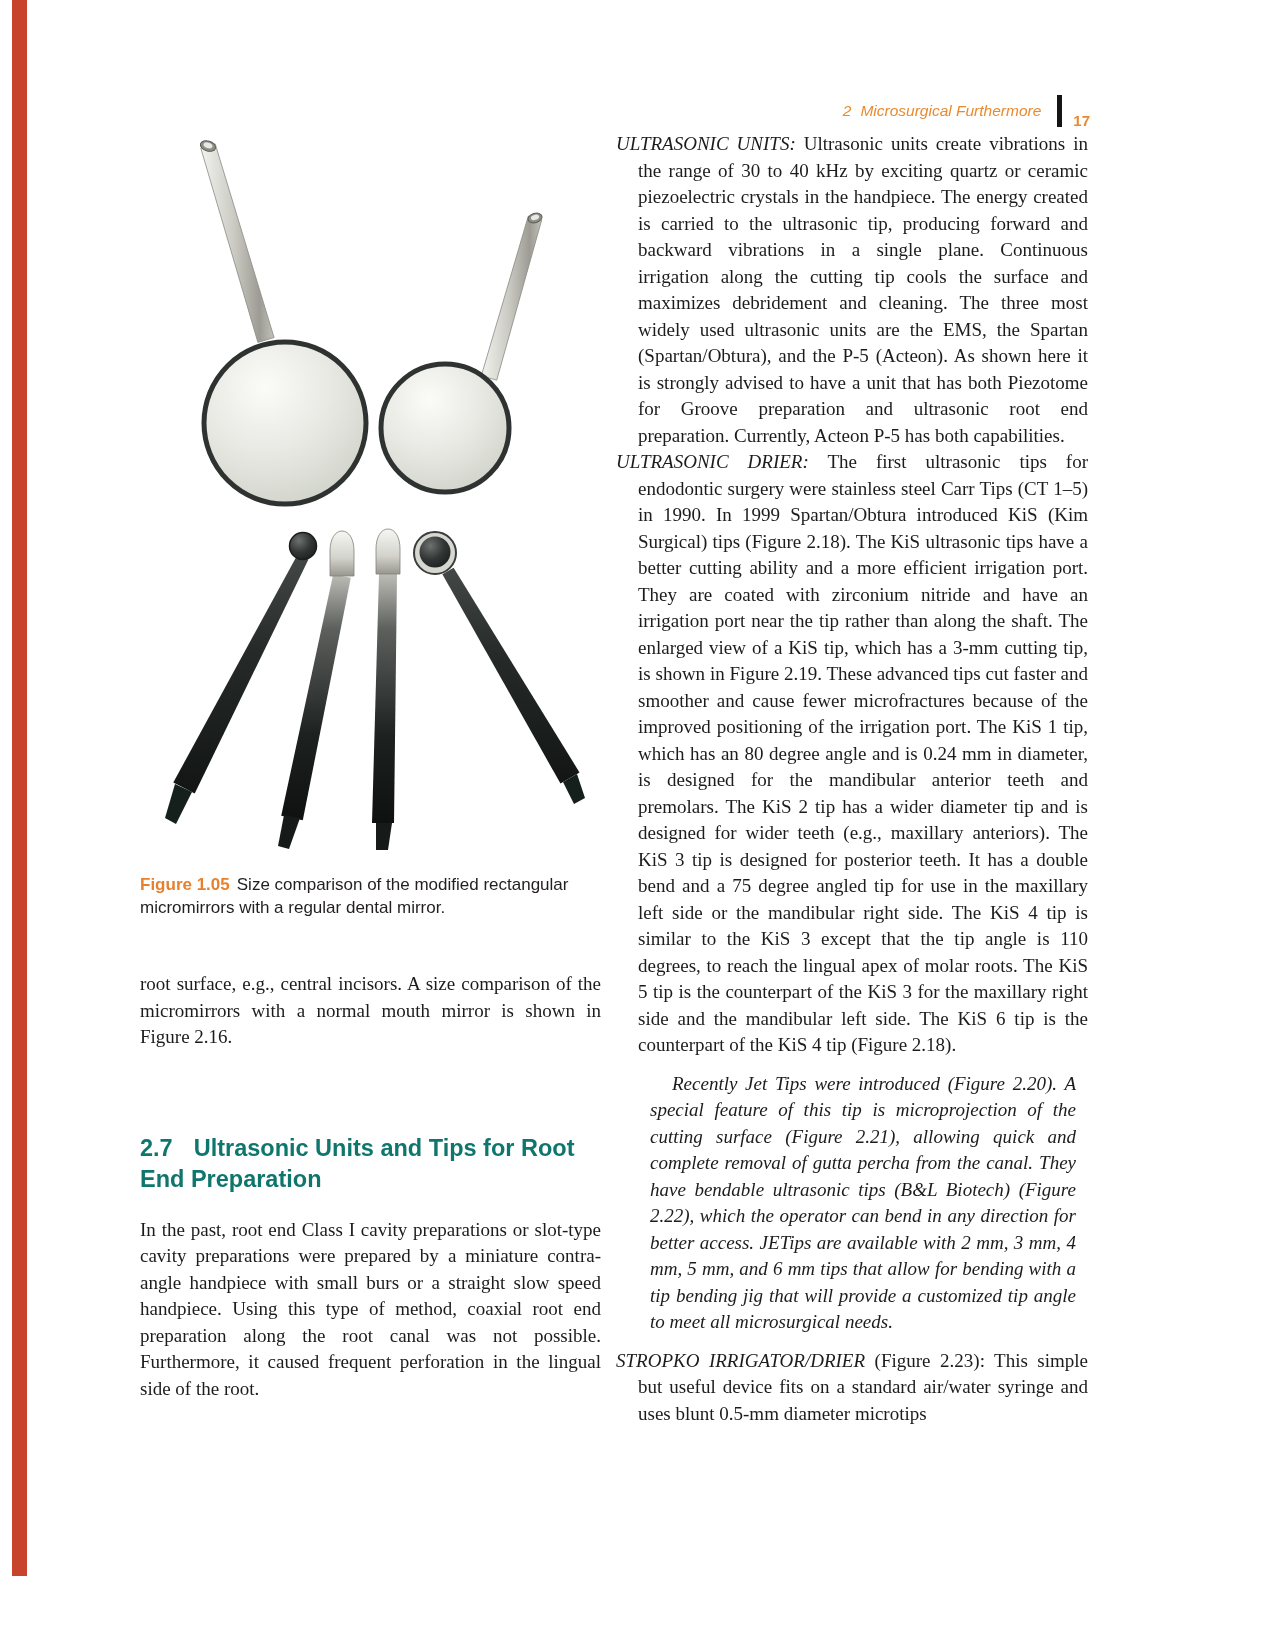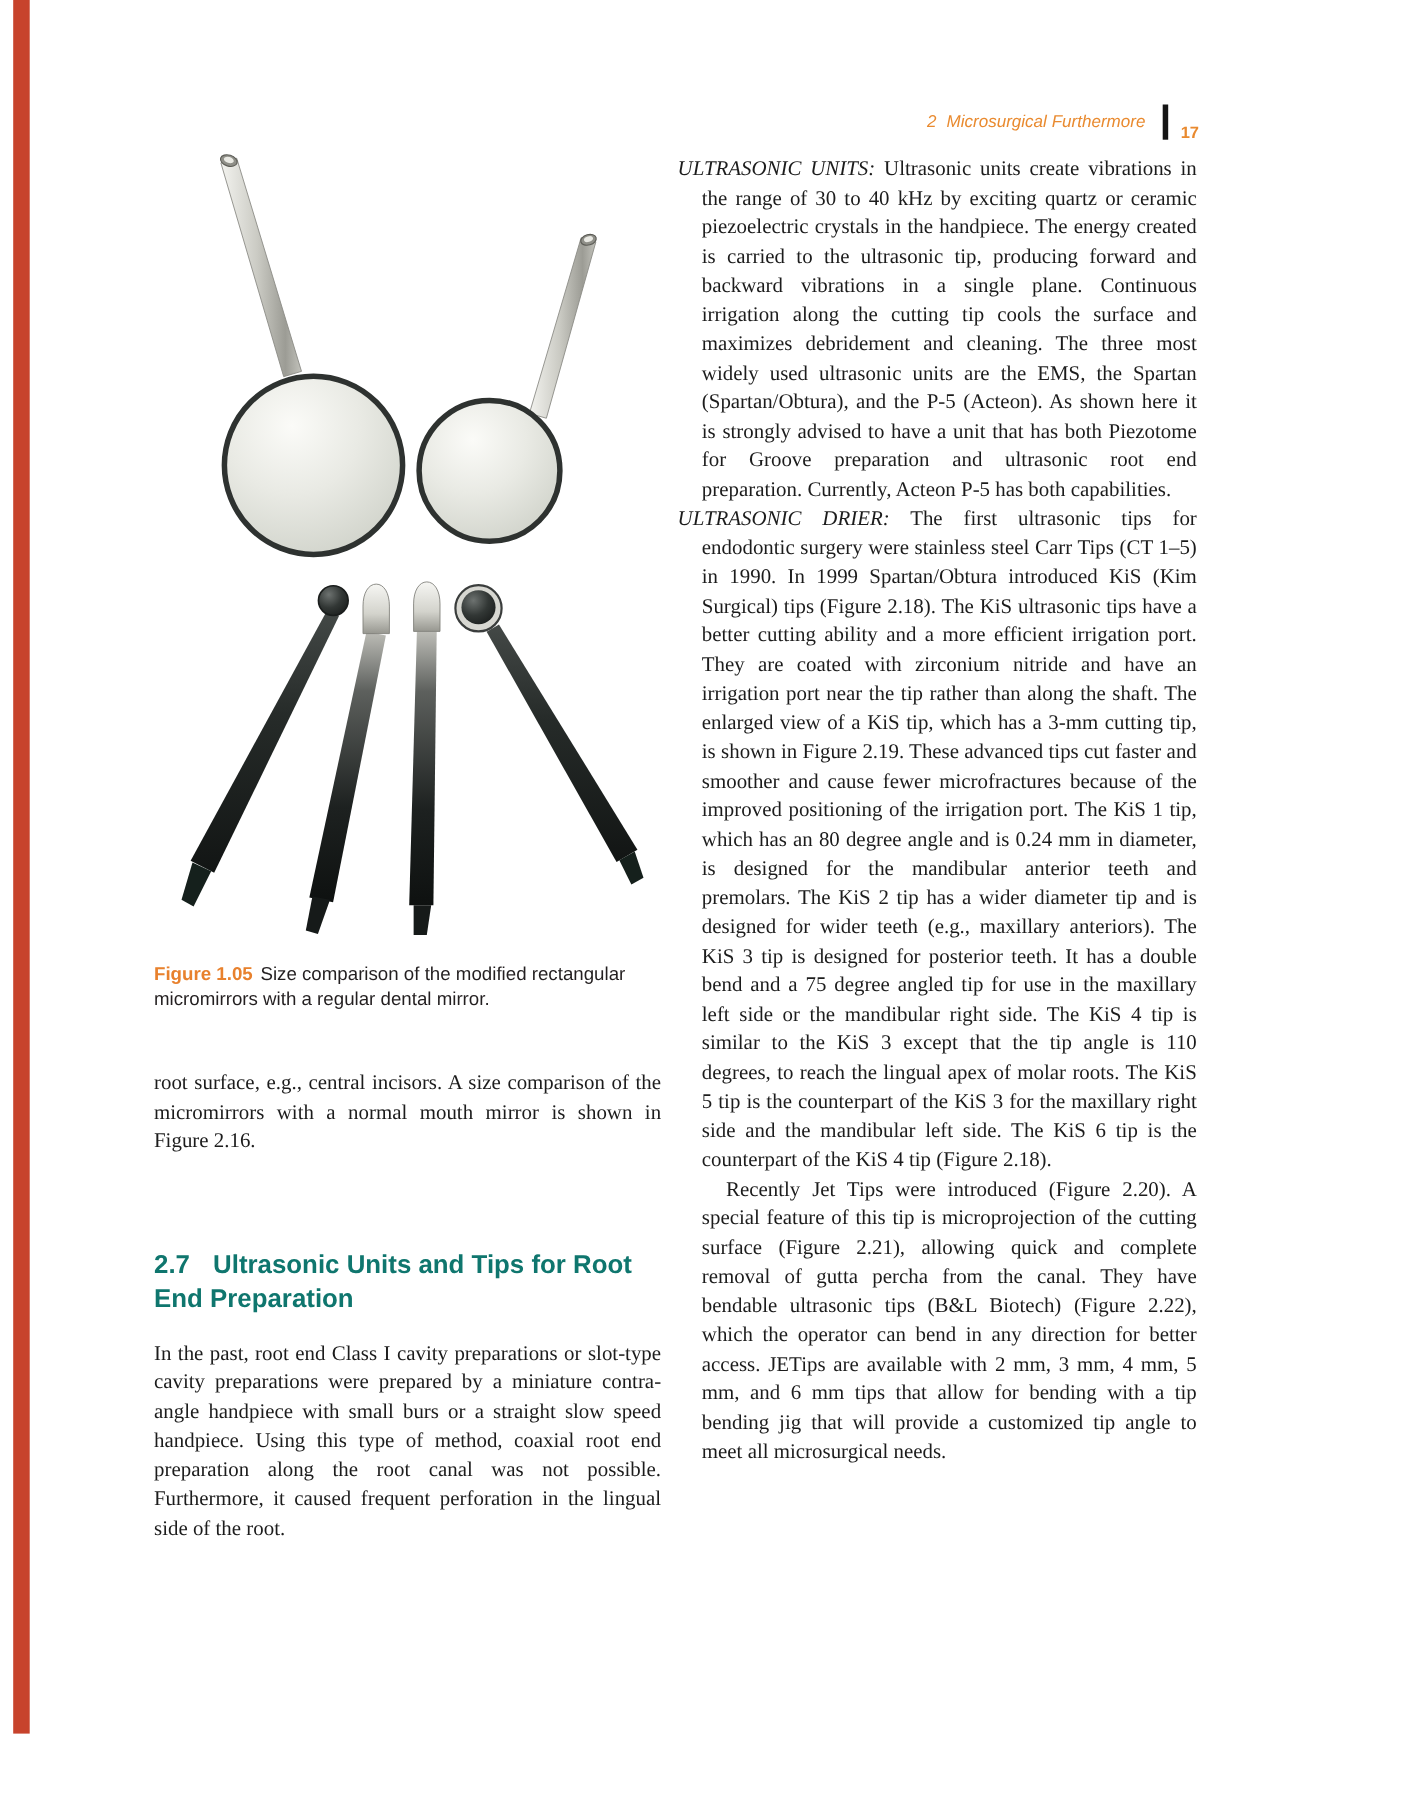--- a/index.html
+++ b/index.html
@@ -17,21 +17,21 @@
     position:absolute;top:92px;left:616px;width:474px;
     display:flex;justify-content:flex-end;align-items:center;
     font-family:"Liberation Sans","DejaVu Sans",sans-serif;
     font-size:15.5px;font-style:italic;color:#e98a2f;
   }
   .runhead .chap-num{margin-right:9px;}
   .runhead .rh-sep{width:5px;height:32px;background:#151515;margin:0 11px 0 16px;}
   .runhead .pagenum{font-style:normal;font-weight:bold;font-size:15px;margin-top:20px;}
   
   .col-left{position:absolute;left:140px;top:128px;width:461px;}
-  .col-right{position:absolute;left:616px;top:141px;width:472px;}
+  .col-right{position:absolute;left:616px;top:131px;width:472px;}
   .body-text{font-size:19px;line-height:26.5px;text-align:justify;}
   p{margin:0;}
   .para-indent{text-indent:19px;}
   
   figure{margin:0;padding:0;}
   figcaption{
     margin-top:16px;
     font-family:"Liberation Sans","DejaVu Sans",sans-serif;
     font-size:17px;line-height:22.5px;color:#231f20;text-align:left;
   }
@@ -43,21 +43,21 @@
     font-family:"Liberation Sans","DejaVu Sans",sans-serif;
     font-size:23.5px;line-height:31px;font-weight:bold;color:#0f766e;
   }
   h2.section .sec-num{margin-right:21px;}
   
   .entry{
     font-size:19px;line-height:26.5px;text-align:justify;
     padding-left:22px;text-indent:-22px;
   }
   .entry .term{font-style:italic;}
-  .entry .entry-para{text-indent:22px;margin:0;}
+  .entry .entry-para{text-indent:22px;margin:12px;font-style:italic;}
 </style>
 </head>
 <body>
 
 <div class="edge-bar"></div>
 
 <div class="runhead">
   <span class="chap-num">2</span>
   <span class="chap-title">Microsurgical Furthermore</span>
   <span class="rh-sep"></span>
@@ -163,14 +163,18 @@
     <span class="term">ULTRASONIC UNITS:</span>
     <span>Ultrasonic units create vibrations in the range of 30 to 40 kHz by exciting quartz or ceramic piezoelectric crystals in the handpiece. The energy created is carried to the ultrasonic tip, producing forward and backward vibrations in a single plane. Continuous irrigation along the cutting tip cools the surface and maximizes debridement and cleaning. The three most widely used ultrasonic units are the EMS, the Spartan (Spartan/Obtura), and the P-5 (Acteon). As shown here it is strongly advised to have a unit that has both Piezotome for Groove preparation and ultrasonic root end preparation. Currently, Acteon P-5 has both capabilities.</span>
   </div>
 
   <div class="entry">
     <span class="term">ULTRASONIC DRIER:</span>
     <span>The first ultrasonic tips for endodontic surgery were stainless steel Carr Tips (CT 1–5) in 1990. In 1999 Spartan/Obtura introduced KiS (Kim Surgical) tips (Figure 2.18). The KiS ultrasonic tips have a better cutting ability and a more efficient irrigation port. They are coated with zirconium nitride and have an irrigation port near the tip rather than along the shaft. The enlarged view of a KiS tip, which has a 3-mm cutting tip, is shown in Figure 2.19. These advanced tips cut faster and smoother and cause fewer microfractures because of the improved positioning of the irrigation port. The KiS 1 tip, which has an 80 degree angle and is 0.24 mm in diameter, is designed for the mandibular anterior teeth and premolars. The KiS 2 tip has a wider diameter tip and is designed for wider teeth (e.g., maxillary anteriors). The KiS 3 tip is designed for posterior teeth. It has a double bend and a 75 degree angled tip for use in the maxillary left side or the mandibular right side. The KiS 4 tip is similar to the KiS 3 except that the tip angle is 110 degrees, to reach the lingual apex of molar roots. The KiS 5 tip is the counterpart of the KiS 3 for the maxillary right side and the mandibular left side. The KiS 6 tip is the counterpart of the KiS 4 tip (Figure 2.18).</span>
     <p class="entry-para">Recently Jet Tips were introduced (Figure 2.20). A special feature of this tip is microprojection of the cutting surface (Figure 2.21), allowing quick and complete removal of gutta percha from the canal. They have bendable ultrasonic tips (B&amp;L Biotech) (Figure 2.22), which the operator can bend in any direction for better access. JETips are available with 2 mm, 3 mm, 4 mm, 5 mm, and 6 mm tips that allow for bending with a tip bending jig that will provide a customized tip angle to meet all microsurgical needs.</p>
   </div>
 
+  <div class="entry">
+    <span class="term">STROPKO IRRIGATOR/DRIER</span>
+    <span>(Figure 2.23): This simple but useful device fits on a standard air/water syringe and uses blunt 0.5-mm diameter microtips</span>
+  </div>
 
 </div>
 
 </body></html>

